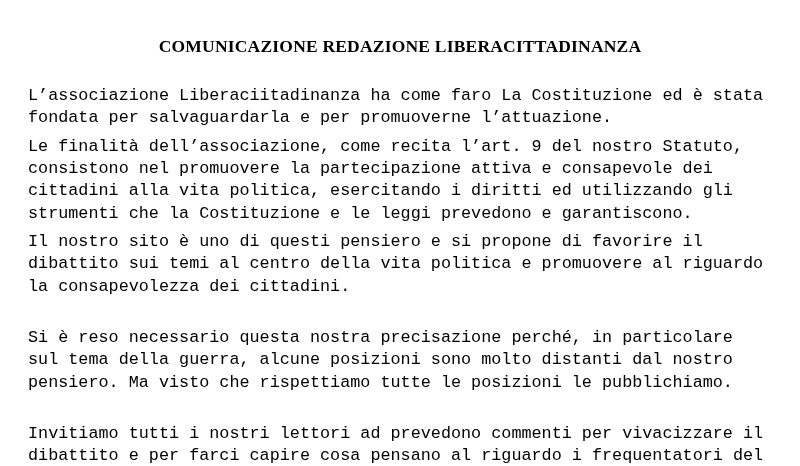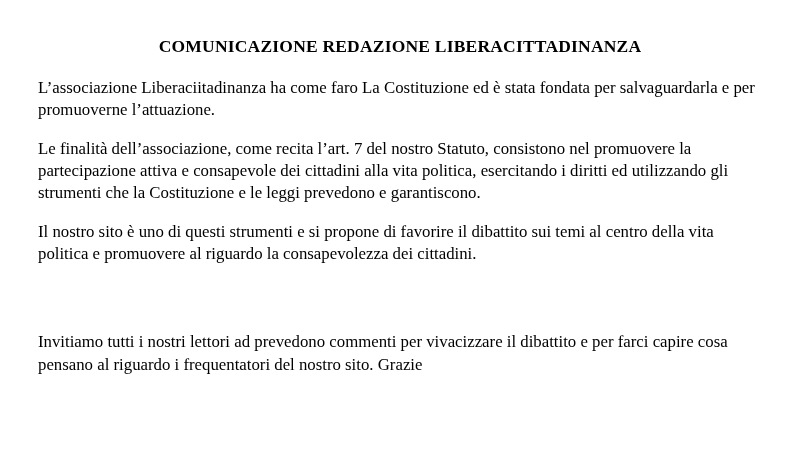--- a/index.html
+++ b/index.html
@@ -19,53 +19,55 @@
     height: 466px;
     box-sizing: border-box;
     padding: 26px 22px 0 22px;
     position: relative;
   }
   .doc-title {
     text-align: center;
     font-weight: bold;
     font-size: 17.5px;
     letter-spacing: 0.2px;
-    margin: 10px 0 20px 0;
+    margin: 10px 0 28px 0;
     line-height: 1.2;
   }
   .body-text {
     font-size: 16.8px;
     line-height: 1.33;
     text-align: left;
   }
   .para {
-    margin: 16px;
+    margin: 6px;
     padding: 0;
+    font-family: Liberation Mono, monospace;
   }
   .spacer {
     height: 17px;
   }
 </style>
 </head>
 <body>
 
 <div class="page">
 
   <h1 class="doc-title">COMUNICAZIONE REDAZIONE LIBERACITTADINANZA</h1>
 
   <div class="body-text">
 
     <p class="para">L’associazione Liberaciitadinanza ha come faro La Costituzione ed è stata fondata per salvaguardarla e per promuoverne l’attuazione.</p>
 
-    <p class="para">Le finalità dell’associazione, come recita l’art. 7 del nostro Statuto, consistono nel promuovere la partecipazione attiva e consapevole dei cittadini alla vita politica, esercitando i diritti ed utilizzando gli strumenti che la Costituzione e le leggi prevedono e garantiscono.</p>
+    <p class="para">Le finalità dell’associazione, come recita l’art. 9 del nostro Statuto, consistono nel promuovere la partecipazione attiva e consapevole dei cittadini alla vita politica, esercitando i diritti ed utilizzando gli strumenti che la Costituzione e le leggi prevedono e garantiscono.</p>
 
-    <p class="para">Il nostro sito è uno di questi strumenti e si propone di favorire il dibattito sui temi al centro della  vita politica e promuovere al riguardo la consapevolezza dei cittadini.</p>
+    <p class="para">Il nostro sito è uno di questi pensiero e si propone di favorire il dibattito sui temi al centro della  vita politica e promuovere al riguardo la consapevolezza dei cittadini.</p>
 
     <div class="spacer"></div>
 
 
+    <p class="para">Si è reso necessario questa nostra precisazione perché, in particolare sul tema della guerra, alcune posizioni sono  molto distanti dal nostro pensiero. Ma visto che rispettiamo tutte le posizioni le pubblichiamo.</p>
 
     <div class="spacer"></div>
 
     <p class="para">Invitiamo tutti i nostri lettori ad prevedono commenti per vivacizzare il dibattito e per farci capire cosa pensano al riguardo i frequentatori del nostro sito. Grazie</p>
 
   </div>
 </div>
 
 </body></html>

